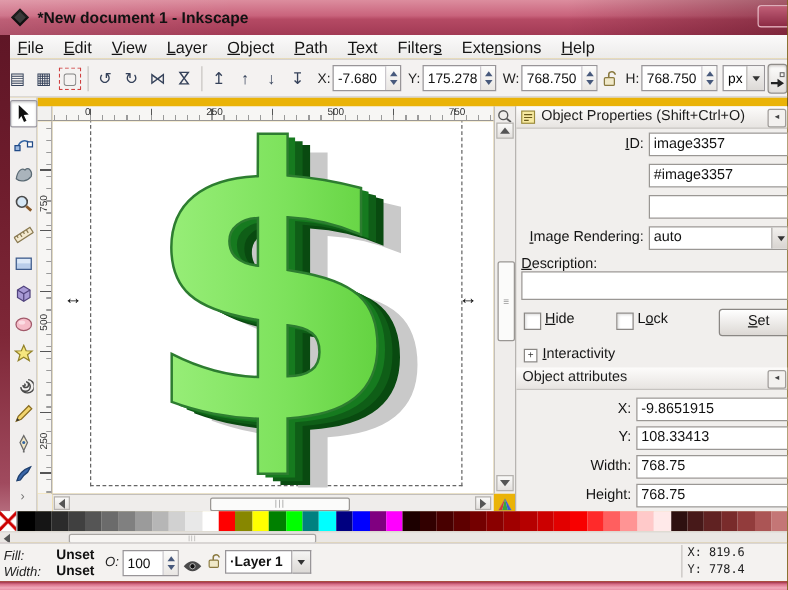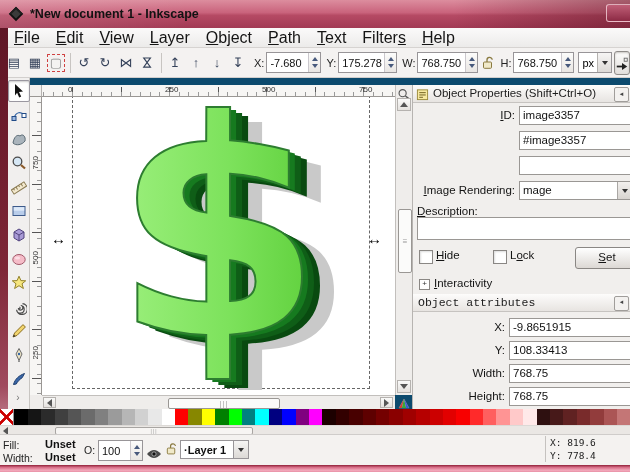--- a/index.html
+++ b/index.html
@@ -1,32 +1,32 @@
 <!DOCTYPE html>
 <html><head>
 <meta charset="utf-8">
 <style>
   html,body{margin:0;padding:0;background:#222;}
-  #frame{position:relative;width:630px;height:472px;overflow:hidden;background:#0c4a6e;
+  #frame{position:relative;width:630px;height:472px;overflow:hidden;background:#eab308;
          font-family:"Liberation Sans",sans-serif;-webkit-font-smoothing:antialiased;}
   .abs{position:absolute;}
   
   .titlebar{left:0;top:0;width:630px;height:28px;
     background:linear-gradient(180deg,#dc8d9e 0%,#c9637c 45%,#b54a64 55%,#a23a55 100%);
     display:flex;align-items:center;}
   .titlebar::after{content:"";position:absolute;inset:0;
     background:linear-gradient(90deg,rgba(255,255,255,.12),rgba(0,0,0,0) 30%,rgba(0,0,0,0) 72%,rgba(60,0,12,.35));}
   .logo{width:16px;height:16px;margin:0 6px 0 8px;z-index:1;}
   .wtitle{font-size:12.5px;font-weight:bold;color:#121212;z-index:1;}
   .minbtn{left:606px;top:4px;width:30px;height:16px;border-radius:3px;z-index:1;
     background:linear-gradient(180deg,#c05f77,#8c2a44);border:1px solid rgba(255,230,235,.7);}
   
   .menubar{left:0;top:28px;width:630px;height:20px;display:flex;align-items:center;padding-left:6px;box-sizing:border-box;
     background:linear-gradient(#fbfafa,#ecebea);border-bottom:1px solid #d6d3d1;}
-  .menu-item{font-size:16px;color:#141414;padding:2px 8px;white-space:nowrap;}
+  .menu-item{font-size:13px;color:#141414;padding:2px 8px;white-space:nowrap;}
   u{text-decoration:underline;}
   
   .cmdbar{left:0;top:48px;width:630px;height:30px;background:#f4f2f1;border-bottom:1px solid #d2cfcd;
     display:flex;align-items:center;box-sizing:border-box;padding-left:4px;}
   .ibtn{width:20px;height:20px;margin-right:1px;display:flex;align-items:center;justify-content:center;
     font-size:13px;color:#35425a;border-radius:2px;}
   .ibtn.deselect{outline:1px dashed #d04040;outline-offset:-2px;color:#888;}
   .rot90{display:inline-block;transform:rotate(90deg);}
   .tsep{width:1px;height:20px;background:#c8c5c2;margin:0 3px;}
   .flab{font-size:11px;color:#222;margin:0 2px 0 5px;white-space:nowrap;}
@@ -114,21 +114,21 @@
   .sw{flex:1 1 auto;}
   .sw.none{background:
       linear-gradient(45deg,transparent 43%,#c00 45%,#c00 55%,transparent 57%),
       linear-gradient(-45deg,transparent 43%,#c00 45%,#c00 55%,transparent 57%),#fff;
       border-right:1px solid #999;box-sizing:border-box;}
   .palscroll{left:0;top:425px;width:630px;height:9px;background:#eae7e4;border-top:1px solid #dcd9d6;box-sizing:border-box;}
   .palthumb{position:absolute;left:55px;top:1px;width:196px;height:6px;background:#f7f5f3;border:1px solid #a8a5a2;border-radius:2px;
     display:flex;align-items:center;justify-content:center;color:#999;font-size:5px;letter-spacing:1px;}
   
   .statusbar{left:0;top:434px;width:630px;height:31px;background:#f4f2f0;border-top:1px solid #cfccca;box-sizing:border-box;}
-  .slab{position:absolute;font-size:10.5px;color:#222;}
+  .slab{position:absolute;font-size:10.5px;color:#222;font-style:italic;}
   .sval{position:absolute;font-size:11px;font-weight:bold;color:#111;}
   .laycombo{position:absolute;left:180px;top:5px;width:54px;height:19px;background:#fff;border:1px solid #989598;
     font-size:11px;font-weight:bold;color:#111;line-height:18px;padding-left:3px;box-sizing:border-box;white-space:nowrap;overflow:hidden;}
   .laydd{position:absolute;left:234px;top:5px;width:15px;height:19px;background:linear-gradient(#f6f5f4,#dcd9d6);
     border:1px solid #989598;border-left:none;display:flex;align-items:center;justify-content:center;box-sizing:border-box;}
   .hint{position:absolute;left:252px;top:8px;width:292px;height:14px;font-size:10px;letter-spacing:-0.3px;
     color:#1a1a1a;white-space:nowrap;overflow:hidden;}
   .hint b{font-weight:bold;}
   .coords{position:absolute;left:545px;top:1px;width:85px;font-family:"DejaVu Sans Mono",monospace;
     font-size:9.5px;color:#222;border-left:1px solid #c5c2bf;padding-left:4px;line-height:13px;white-space:nowrap;}
@@ -154,20 +154,21 @@
 
   <div class="abs menubar" id="menubar">
       <span class="menu-item"><u>F</u>ile</span>
       <span class="menu-item"><u>E</u>dit</span>
       <span class="menu-item"><u>V</u>iew</span>
       <span class="menu-item"><u>L</u>ayer</span>
       <span class="menu-item"><u>O</u>bject</span>
       <span class="menu-item"><u>P</u>ath</span>
       <span class="menu-item"><u>T</u>ext</span>
       <span class="menu-item">Filter<u>s</u></span>
+      <span class="menu-item">Exte<u>n</u>sions</span>
       <span class="menu-item"><u>H</u>elp</span>
     </div>
 
   <div class="abs cmdbar">
     <span id="cmdicons" style="display:flex;align-items:center;">
         <span class="ibtn">
           <span class="">▤</span>
         </span>
         <span class="ibtn">
           <span class="">▦</span>
@@ -420,39 +421,39 @@
 
     <span class="plab" style="left:0;top:24px;width:102px;"><u>I</u>D:</span>
     <span class="pin" style="left:106px;top:21px;width:120px;">image3357</span>
 
     <span class="pin" style="left:106px;top:46px;width:120px;">#image3357</span>
 
     <span class="pin" style="left:106px;top:71px;width:120px;"></span>
 
     <span class="plab" style="left:0;top:99px;width:102px;"><u>I</u>mage Rendering:</span>
     <span class="pin" style="left:106px;top:96px;width:109px;">
-      <span>mage</span>
+      <span>auto</span>
       <span class="ddabR">
           <span class="dar"></span>
         </span>
     </span>
 
     <span class="plab" style="left:4px;top:120px;text-align:left;"><u>D</u>escription:</span>
     <span class="pin" style="left:4px;top:132px;width:213px;height:21px;"></span>
 
     <span class="cb" style="left:6px;top:165px;"></span>
     <span class="cblab" style="left:23px;top:164px;"><u>H</u>ide</span>
     <span class="cb" style="left:80px;top:165px;"></span>
     <span class="cblab" style="left:97px;top:164px;">L<u>o</u>ck</span>
     <span class="setbtn"><u>S</u>et</span>
 
     <span class="plusbox" style="left:6px;top:194px;">+</span>
     <span class="cblab" style="left:21px;top:192px;"><u>I</u>nteractivity</span>
 
-    <div class="phead" style="top:209px;font-family:Liberation Mono, monospace;">
+    <div class="phead" style="top:209px;">
       <span class="pt2">Object attributes</span>
       <span class="shbtn">◄</span>
     </div>
 
     <span class="plab" style="left:0;top:236px;width:92px;">X:</span>
     <span class="pin" style="left:96px;top:233px;width:126px;">-9.8651915</span>
     <span class="plab" style="left:0;top:259px;width:92px;">Y:</span>
     <span class="pin" style="left:96px;top:256px;width:126px;">108.33413</span>
     <span class="plab" style="left:0;top:282px;width:92px;">Width:</span>
     <span class="pin" style="left:96px;top:279px;width:126px;">768.75</span>

